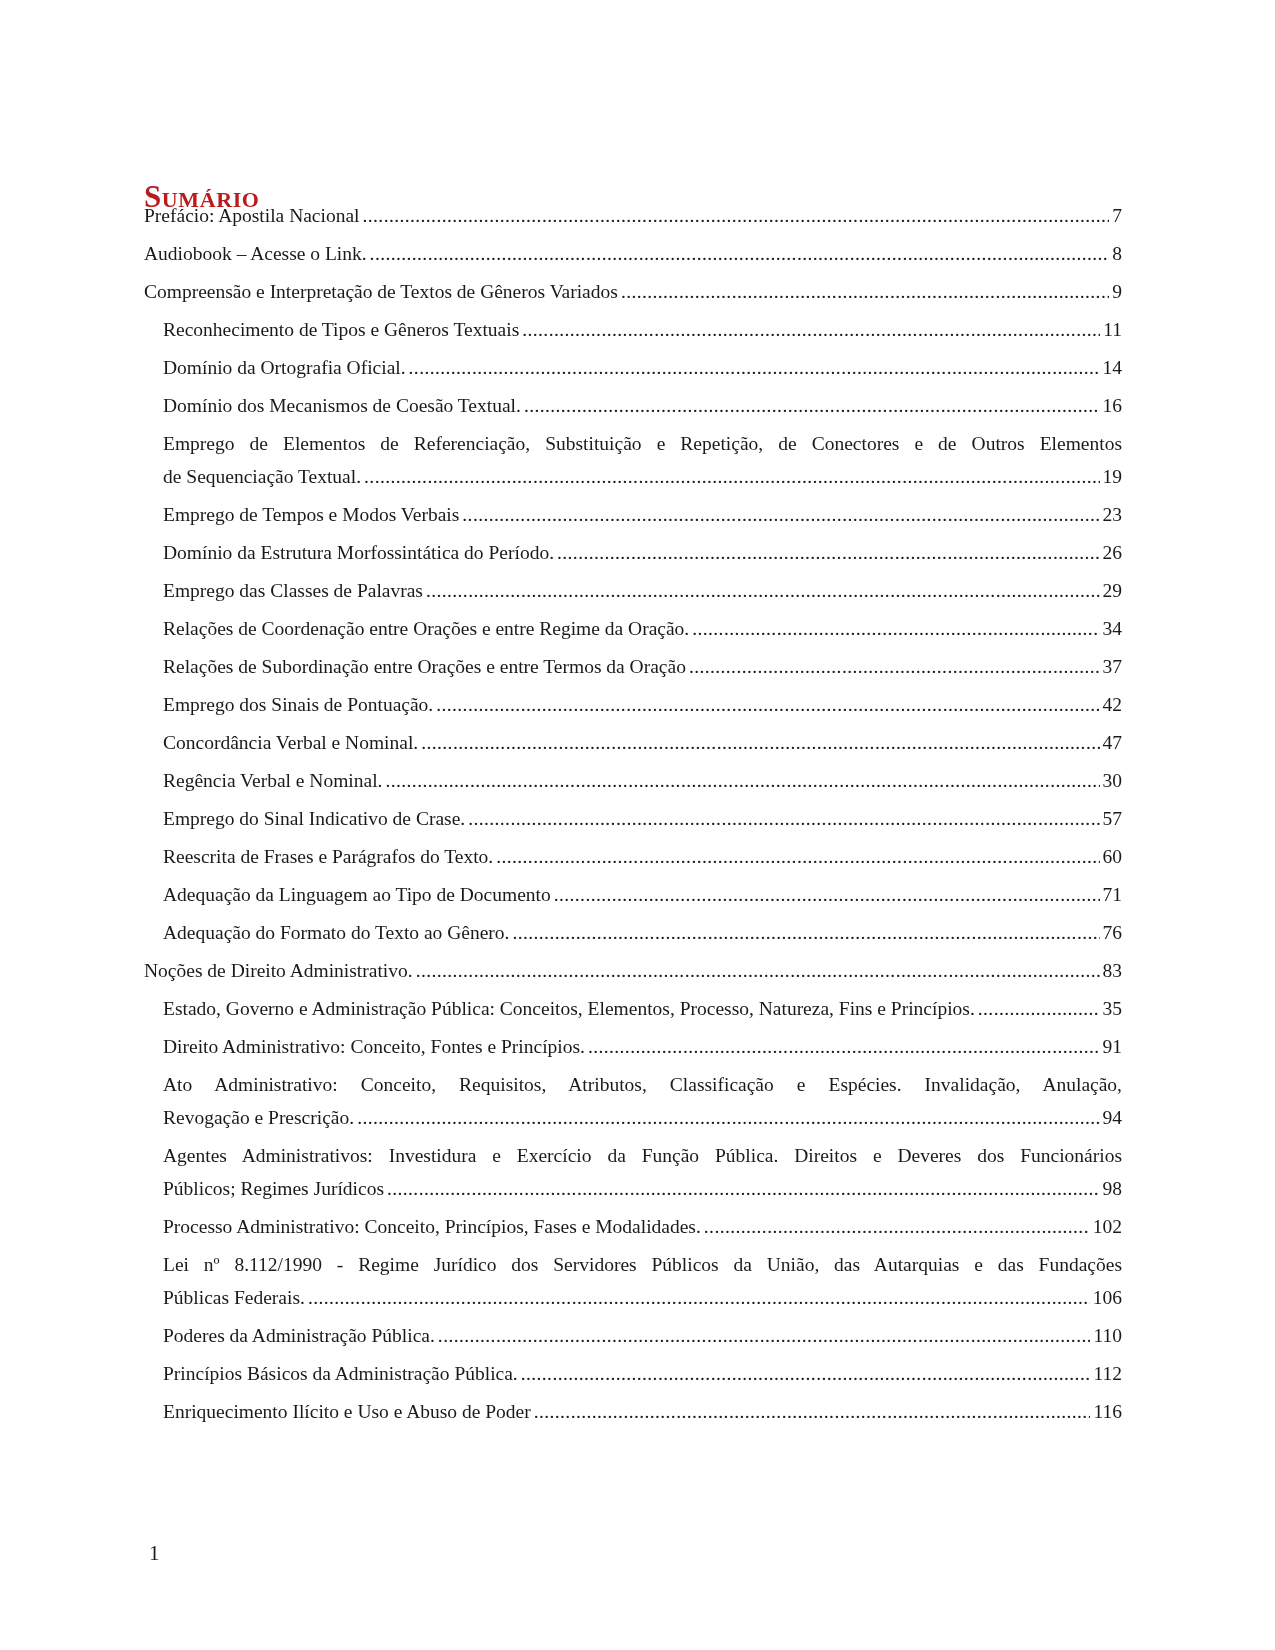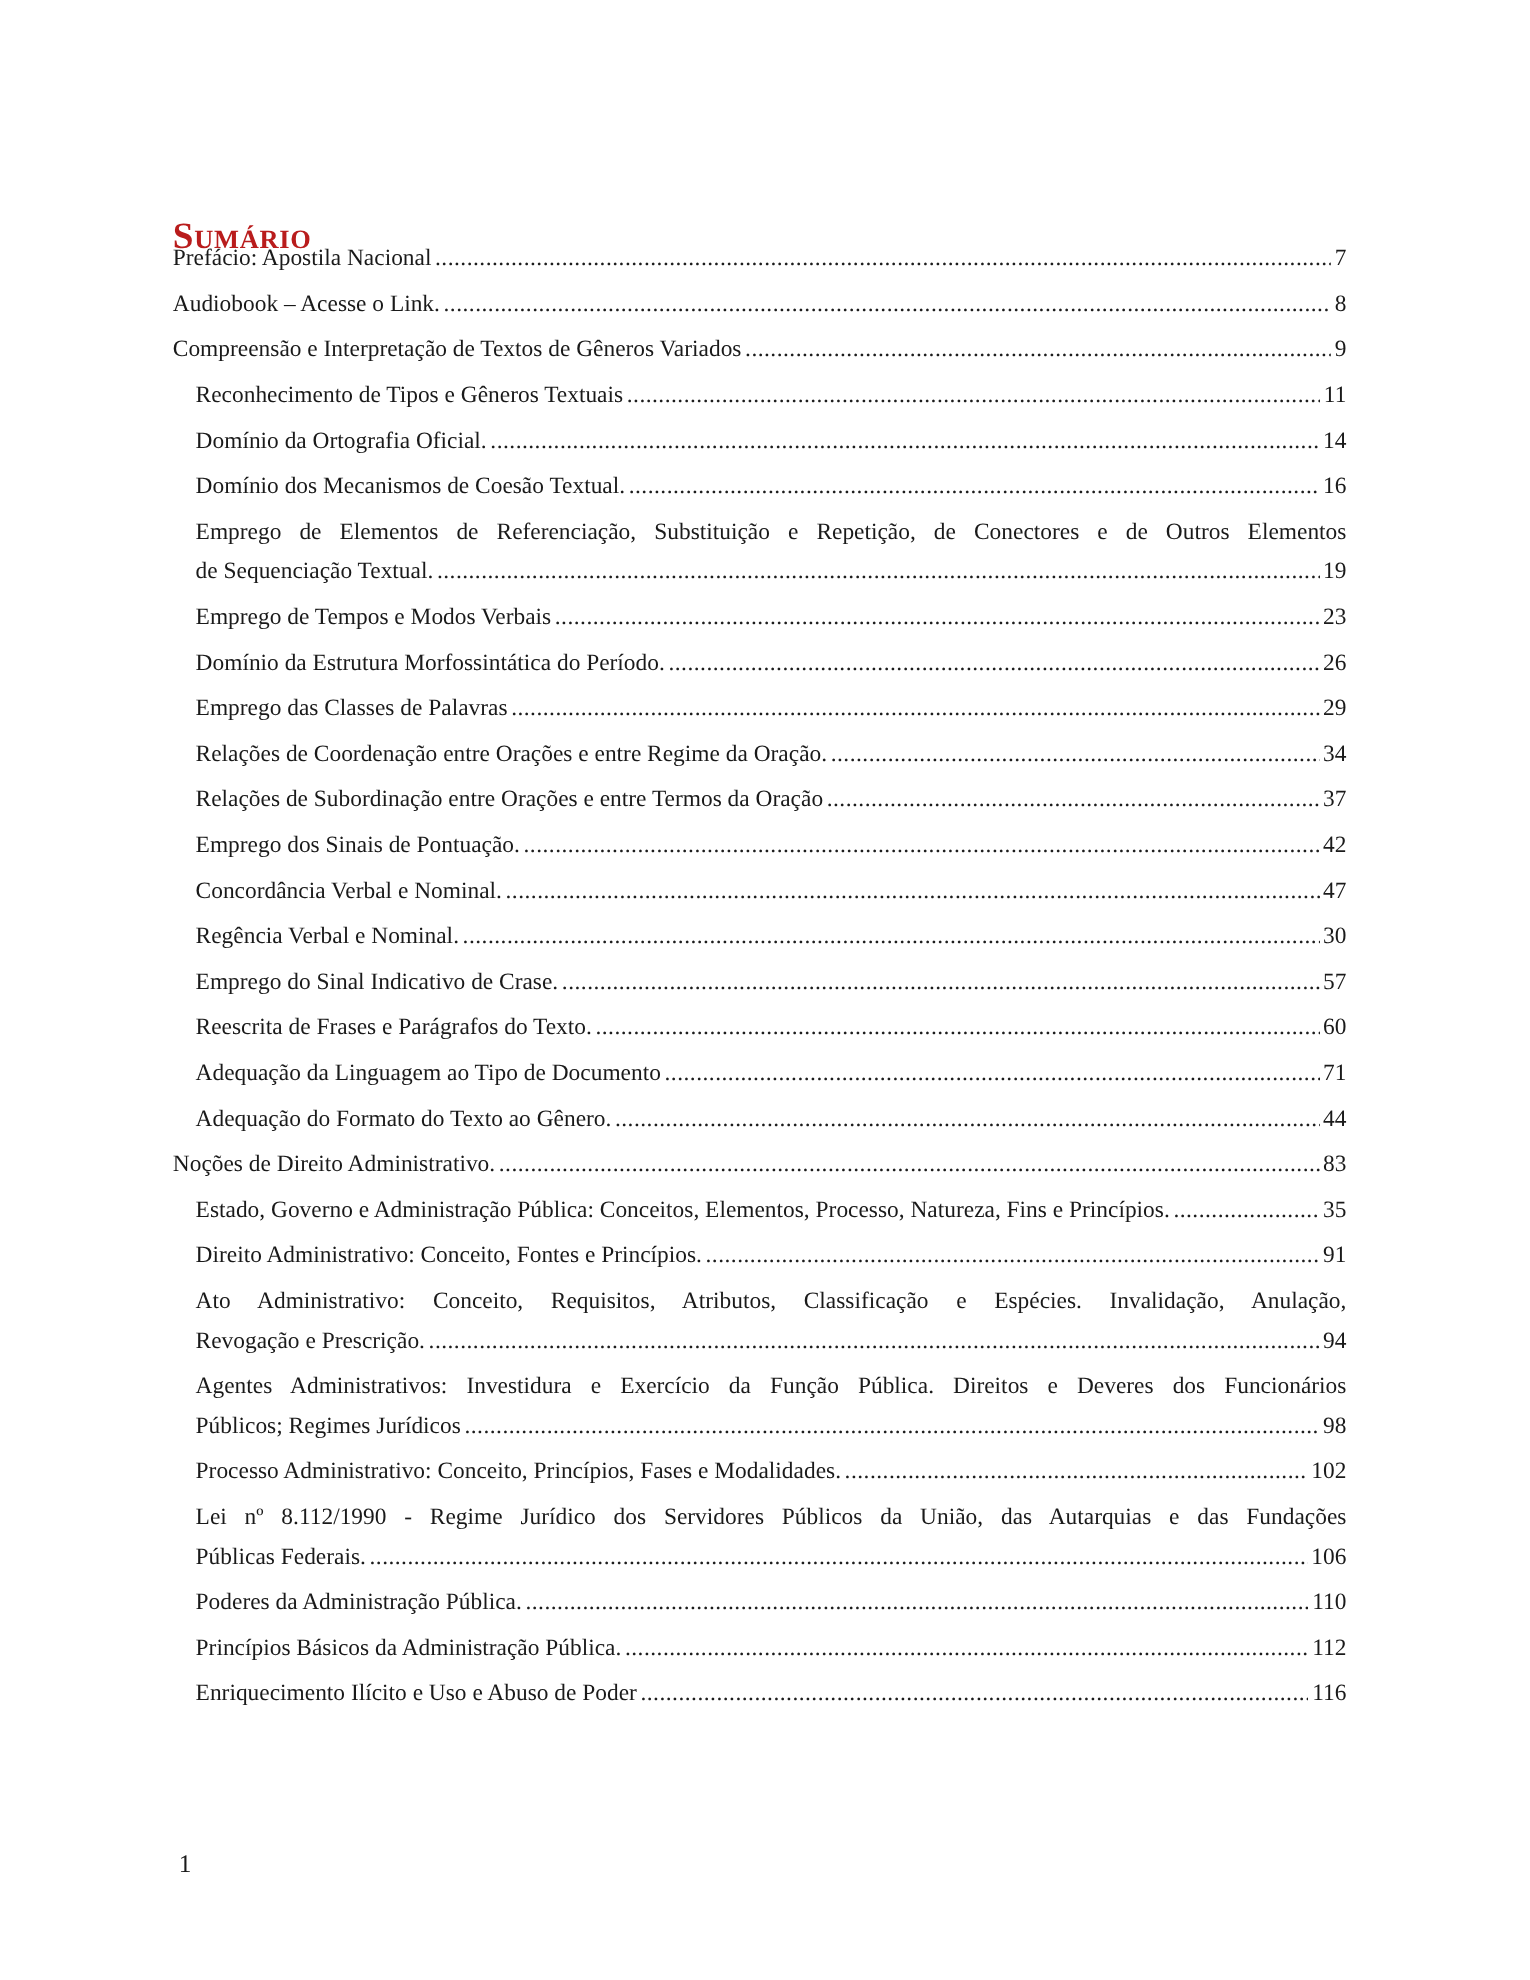--- a/index.html
+++ b/index.html
@@ -241,21 +241,21 @@
       <span class="leader"></span>
       <span class="pg">71</span>
     </div>
   </div>
 
   <div class="entry lvl1">
 
     <div class="row">
       <span class="txt">Adequação do Formato do Texto ao Gênero.</span>
       <span class="leader"></span>
-      <span class="pg">44</span>
+      <span class="pg">76</span>
     </div>
   </div>
 
   <div class="entry lvl0">
 
     <div class="row">
       <span class="txt">Noções de Direito Administrativo.</span>
       <span class="leader"></span>
       <span class="pg">83</span>
     </div>

